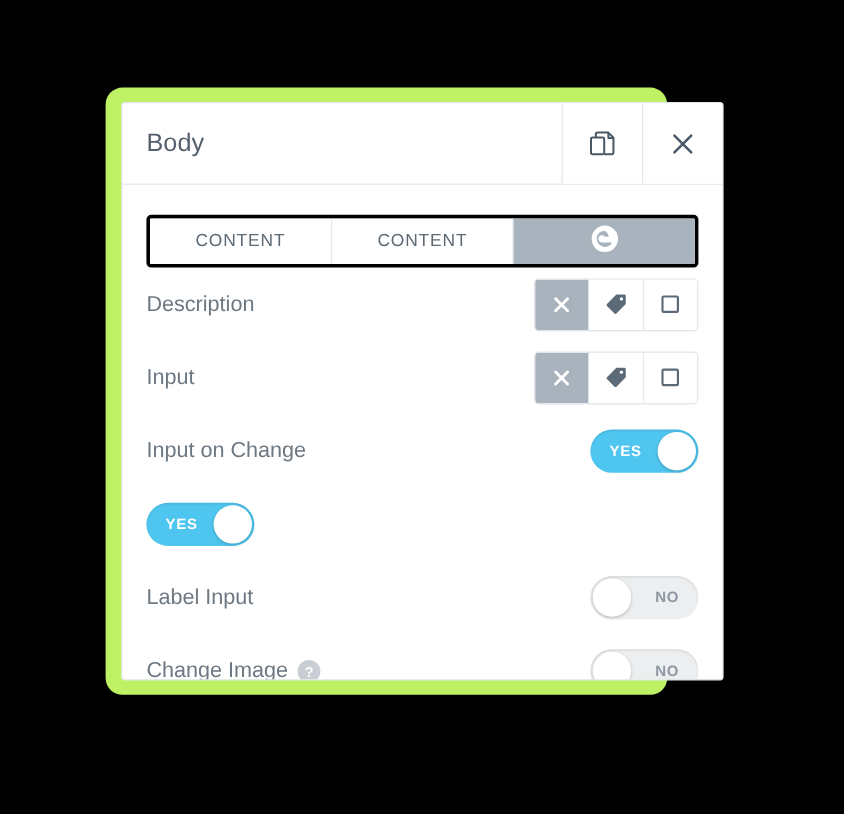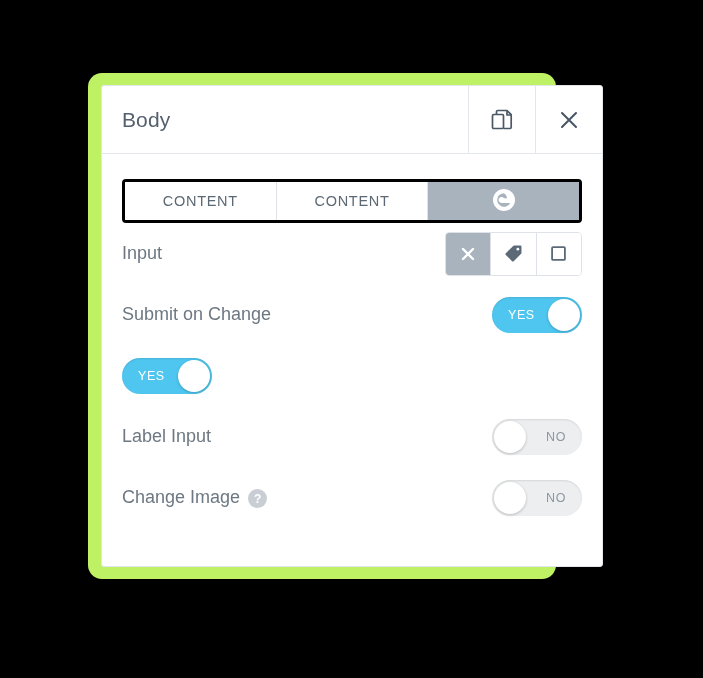--- a/index.html
+++ b/index.html
@@ -158,21 +158,21 @@
     cursor: pointer;
     display: flex;
     align-items: center;
     box-shadow: inset 0 1px 2px rgba(0,0,0,0.10);
   }
   .toggle.on  { background: #4fc6ef; justify-content: flex-start; }
   .toggle.off { background: #eceef0; justify-content: flex-end; }
 
   .toggle-text {
     font-size: 12.5px;
-    font-weight: normal;
+    font-weight: bold;
     letter-spacing: .6px;
     user-select: none;
   }
   .toggle.on  .toggle-text { color: #ffffff; margin-left: 16px; }
   .toggle.off .toggle-text { color: #8d97a1; margin-right: 16px; }
 
   .knob {
     position: absolute;
     top: 2px;
     width: 32px;
@@ -231,24 +231,23 @@
             </svg>
           </span>
           <span></span>
         </div>
 
       </div>
     </div>
 
     <div class="rows">
 
-
-      <div class="row">
-        <div class="row-label">
-          <span>Input</span>
+      <div class="row">
+        <div class="row-label">
+          <span>Description</span>
         </div>
         <div class="seg-group">
           <div class="seg active">
             <span>
               <svg width="18" height="18" viewBox="0 0 18 18" fill="none" stroke="#ffffff" stroke-width="2.4" stroke-linecap="round">
                 <path d="M4 4 L14 14 M14 4 L4 14"></path>
               </svg>
             </span>
           </div>
           <div class="seg">
@@ -266,21 +265,53 @@
               <svg width="17" height="17" viewBox="0 0 18 18" fill="none" stroke="#5c6a78" stroke-width="1.9">
                 <rect x="2.2" y="2.2" width="13.6" height="13.6" rx="1"></rect>
               </svg>
             </span>
           </div>
         </div>
       </div>
 
       <div class="row">
         <div class="row-label">
-          <span>Submit on Change</span>
+          <span>Input</span>
+        </div>
+        <div class="seg-group">
+          <div class="seg active">
+            <span>
+              <svg width="18" height="18" viewBox="0 0 18 18" fill="none" stroke="#ffffff" stroke-width="2.4" stroke-linecap="round">
+                <path d="M4 4 L14 14 M14 4 L4 14"></path>
+              </svg>
+            </span>
+          </div>
+          <div class="seg">
+            <span>
+              <svg width="19" height="19" viewBox="0 0 20 20" fill="#5c6a78">
+                <path d="M10.6 1.6 H17.2 a1.2 1.2 0 0 1 1.2 1.2 V9.4 a1.3 1.3 0 0 1 -.4.9
+                         l-7.8 7.8 a1.2 1.2 0 0 1 -1.7 0 L1.9 11.5 a1.2 1.2 0 0 1 0 -1.7
+                         l7.8 -7.8 a1.3 1.3 0 0 1 .9 -.4 Z"></path>
+                <circle cx="14.6" cy="5.4" r="1.45" fill="#ffffff"></circle>
+              </svg>
+            </span>
+          </div>
+          <div class="seg">
+            <span>
+              <svg width="17" height="17" viewBox="0 0 18 18" fill="none" stroke="#5c6a78" stroke-width="1.9">
+                <rect x="2.2" y="2.2" width="13.6" height="13.6" rx="1"></rect>
+              </svg>
+            </span>
+          </div>
+        </div>
+      </div>
+
+      <div class="row">
+        <div class="row-label">
+          <span>Input on Change</span>
         </div>
         <div class="toggle on">
           <span class="toggle-text">YES</span>
           <span class="knob"></span>
         </div>
       </div>
 
       <div class="row">
         <div class="toggle on">
           <span class="toggle-text">YES</span>

